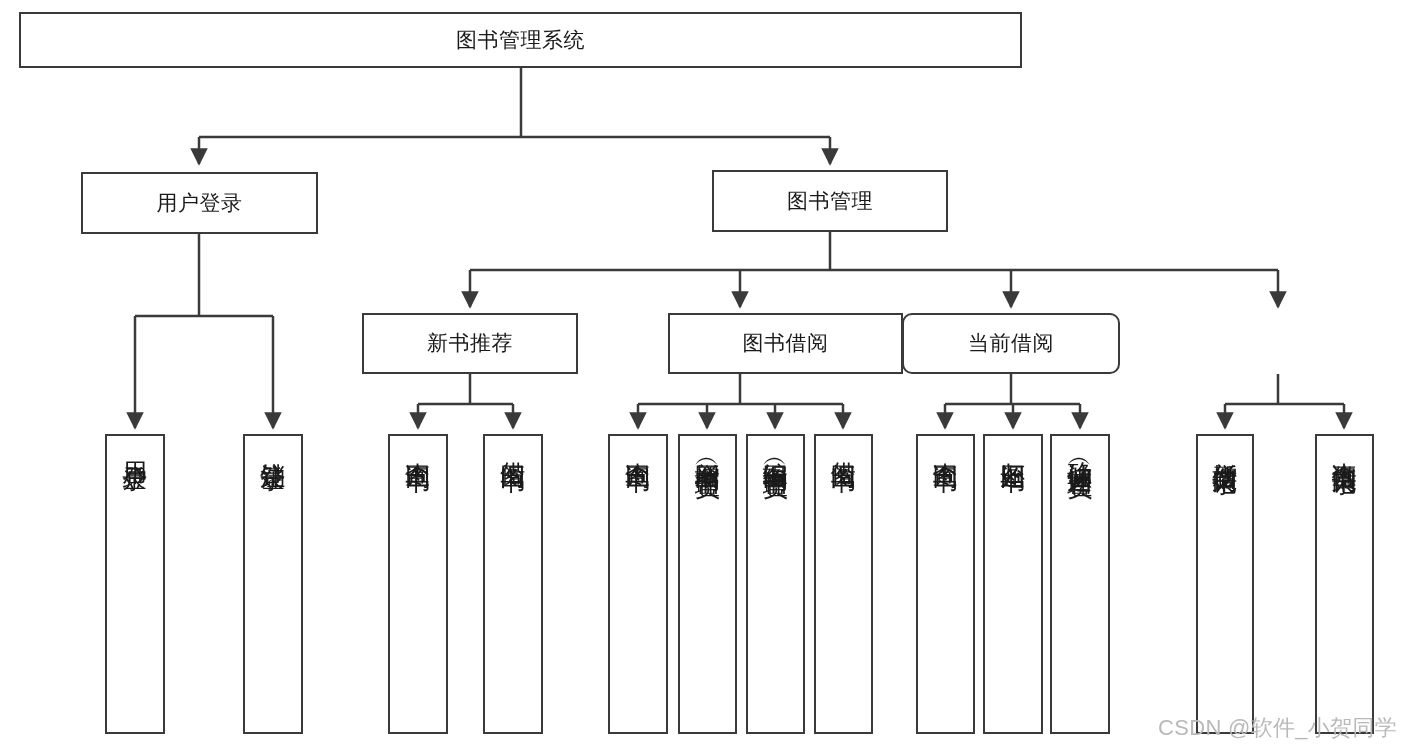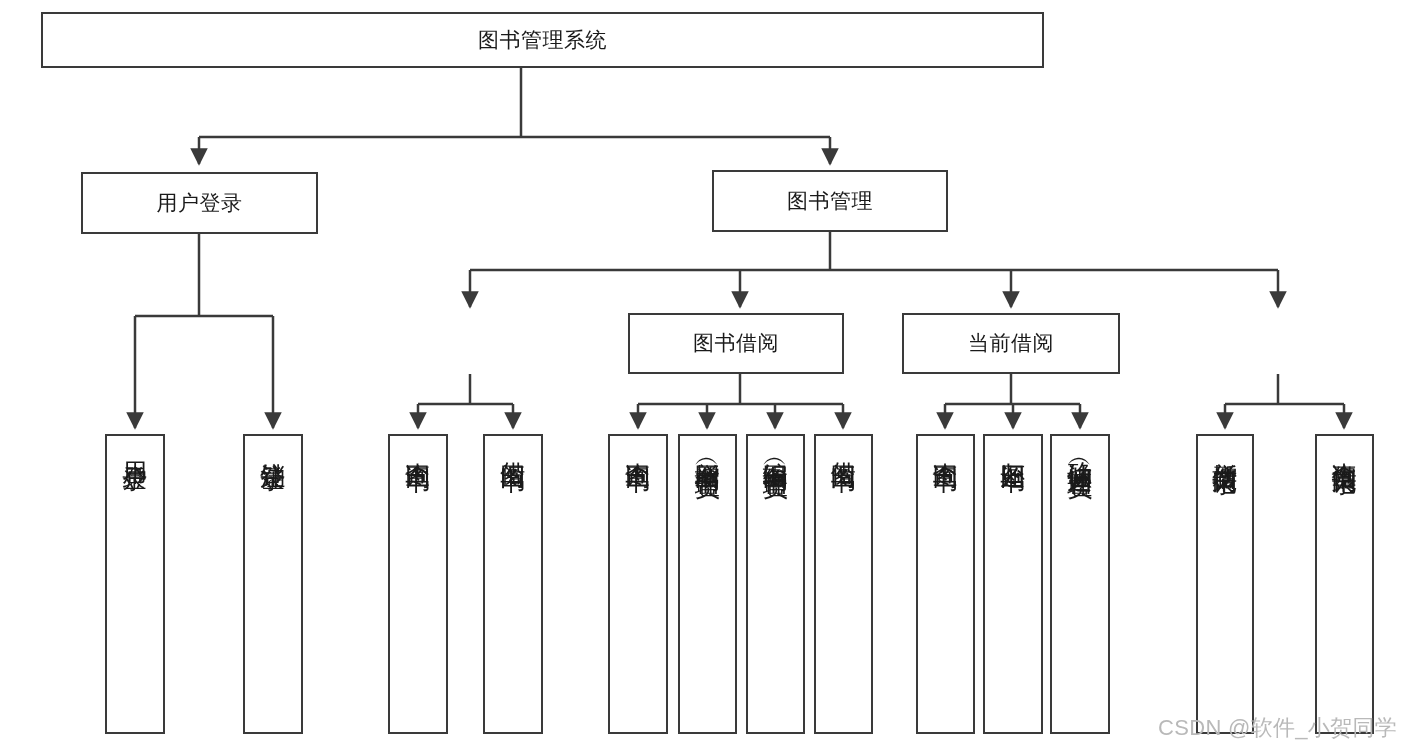--- a/index.html
+++ b/index.html
@@ -113,35 +113,38 @@
       <path d="M 1013 404 L 1013 428" marker-end="url(#arrow)"></path>
       <path d="M 1080 404 L 1080 428" marker-end="url(#arrow)"></path>
 
       <path d="M 1278 374 L 1278 404"></path>
       <path d="M 1225 404 L 1344 404"></path>
       <path d="M 1225 404 L 1225 428" marker-end="url(#arrow)"></path>
       <path d="M 1344 404 L 1344 428" marker-end="url(#arrow)"></path>
     </g>
   </svg>
 
-  <div class="node h" style="left:19px; top:12px; width:1003px; height:56px;margin-left:22px;">
+  <div class="node h" style="left:19px; top:12px; width:1003px; height:56px;">
     <span class="lbl">图书管理系统</span>
   </div>
 
   <div class="node h" style="left:81px; top:172px; width:237px; height:62px;">
     <span class="lbl">用户登录</span>
   </div>
   <div class="node h" style="left:712px; top:170px; width:236px; height:62px;text-align:center;">
     <span class="lbl">图书管理</span>
   </div>
 
-  <div class="node h" style="left:628px; top:313px; width:216px; height:61px;">
+  <div class="node h" style="left:362px; top:313px; width:216px; height:61px;">
+    <span class="lbl">新书推荐</span>
+  </div>
+  <div class="node h" style="left:668px; top:313px; width:235px; height:61px;">
     <span class="lbl">图书借阅</span>
   </div>
-  <div class="node h" style="left:902px; top:313px; width:218px; height:61px;">
+  <div class="node h" style="left:902px; top:313px; width:218px; height:61px;border-radius:10px;">
     <span class="lbl">当前借阅</span>
   </div>
 
   <div class="node v" style="left:105px; top:434px; width:60px; height:300px;">
     <span class="lbl">用户登录</span>
   </div>
   <div class="node v" style="left:243px; top:434px; width:60px; height:300px;">
     <span class="lbl">注销登录</span>
   </div>
 

